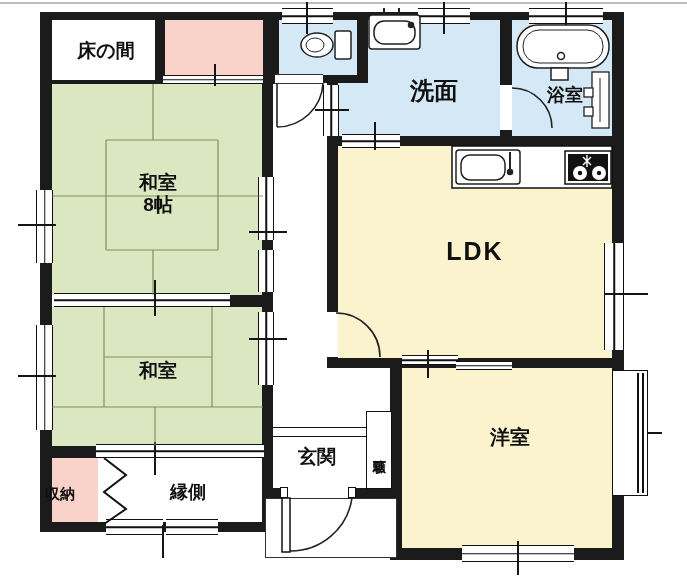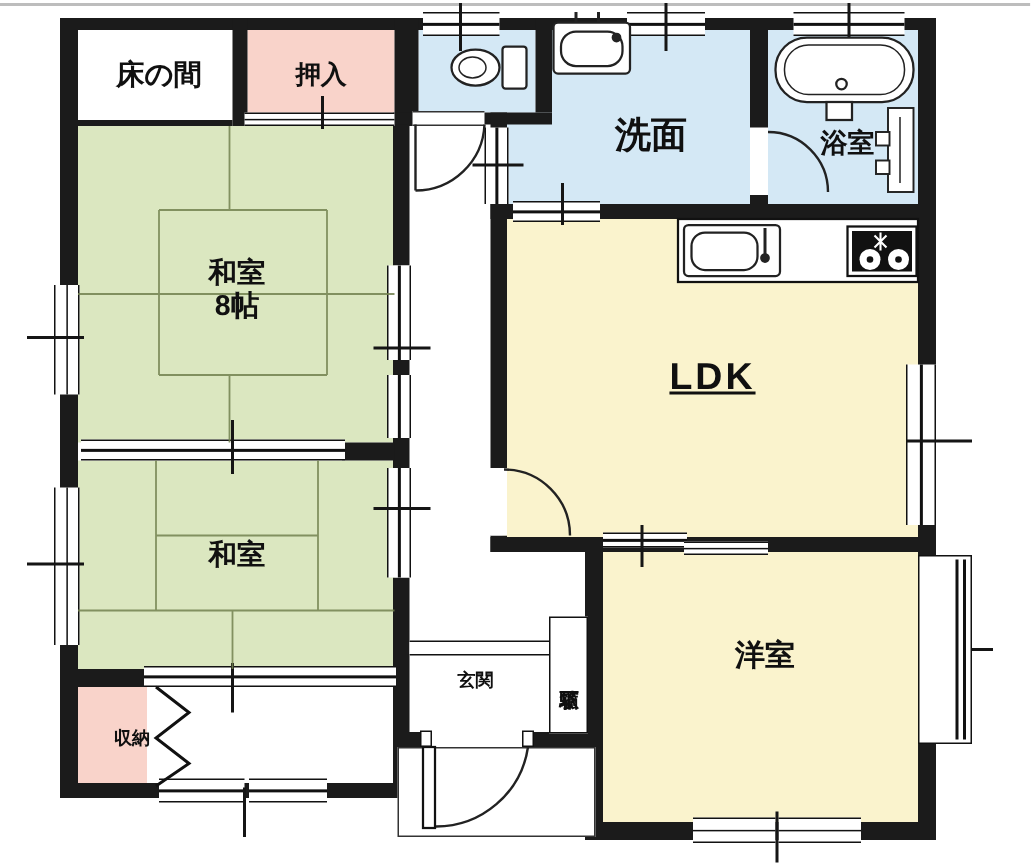--- a/index.html
+++ b/index.html
@@ -212,38 +212,38 @@
       <circle cx="580" cy="173" r="7" fill="#fff"></circle>
         <circle cx="580" cy="173" r="2.2" fill="#111"></circle>
       <circle cx="599" cy="173" r="7" fill="#fff"></circle>
         <circle cx="599" cy="173" r="2.2" fill="#111"></circle>
       <path d="M583,157 L591,165 M591,157 L583,165 M587,155 V167" stroke="#fff" stroke-width="1.4"></path>
     </g>
   </svg>
 
   <div class="lbl" style="left:56px;top:40px;width:100px;font-size:19px;">
     <span>床の間</span></div>
-  <div class="lbl" style="left:164px;top:40px;width:100px;font-size:17px;">
-    <span>押入</span></div>
   <div class="lbl" style="left:108px;top:172px;width:100px;font-size:19px;">
     <div>和室</div>
       <div>8帖</div>
     </div>
   <div class="lbl" style="left:108px;top:360px;width:100px;font-size:19px;">
     <div>和室</div>
     </div>
   <div class="lbl" style="left:384px;top:77px;width:100px;font-size:24px;">
     <span>洗面</span></div>
   <div class="lbl" style="left:515px;top:85px;width:100px;font-size:18px;">
     <span>浴室</span></div>
-  <div class="lbl" style="left:415px;top:237px;width:120px;font-size:25px;letter-spacing:2px;text-decoration:underline;">
+  <div class="lbl" style="left:415px;top:237px;width:120px;font-size:25px;letter-spacing:2px;">
     <span>LDK</span></div>
   <div class="lbl" style="left:450px;top:426px;width:120px;font-size:20px;">
     <span>洋室</span></div>
-  <div class="lbl" style="left:267px;top:446px;width:100px;font-size:12px;">
+  <div class="lbl" style="left:267px;top:446px;width:100px;font-size:19px;">
     <span>玄関</span></div>
   <div class="vlab" style="left:366px;top:413px;width:26px;height:74px;font-size:13px;">
     <span>下駄箱</span>
     </div>
-  <div class="lbl" style="left:64px;top:485px;width:48px;font-size:12px;text-align:center;">
+  <div class="lbl" style="left:36px;top:485px;width:48px;font-size:15px;text-align:center;">
     <span>収納</span></div>
+  <div class="lbl" style="left:138px;top:482px;width:100px;font-size:18px;">
+    <span>縁側</span></div>
 
 </div>
 
 </body></html>

